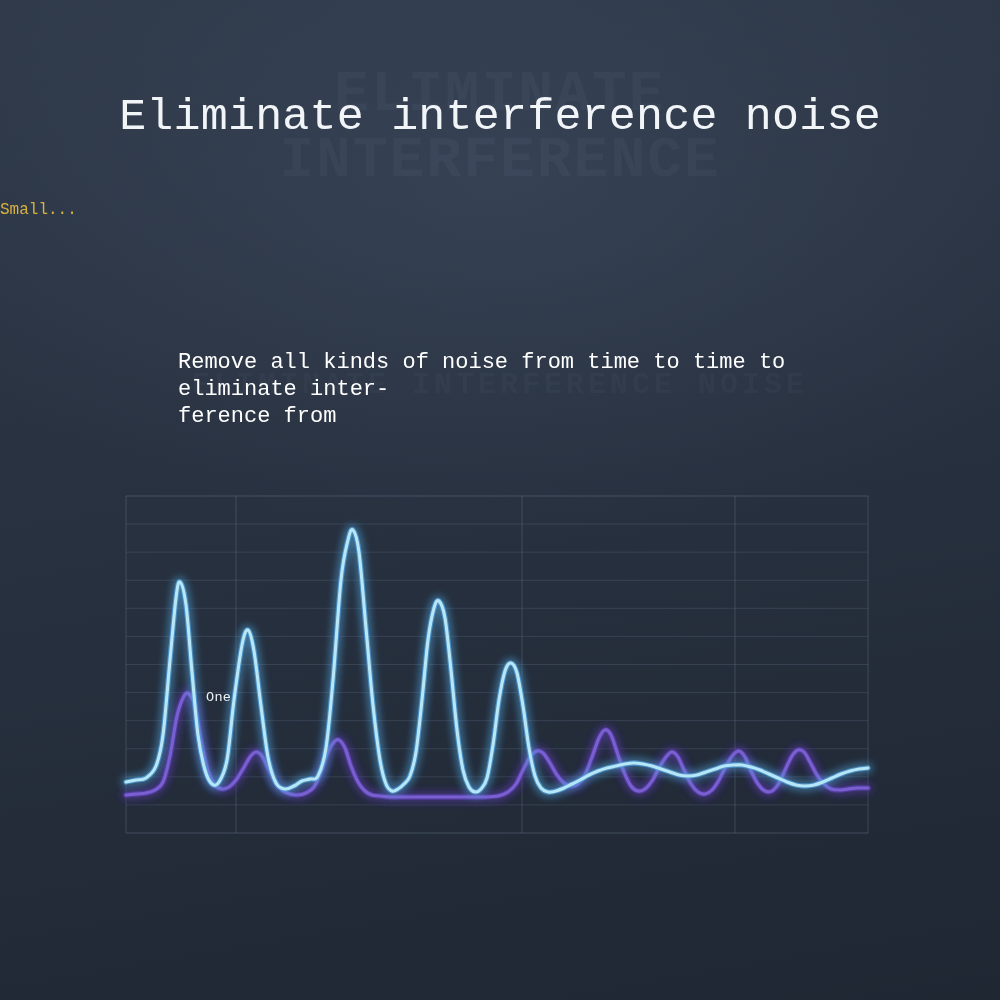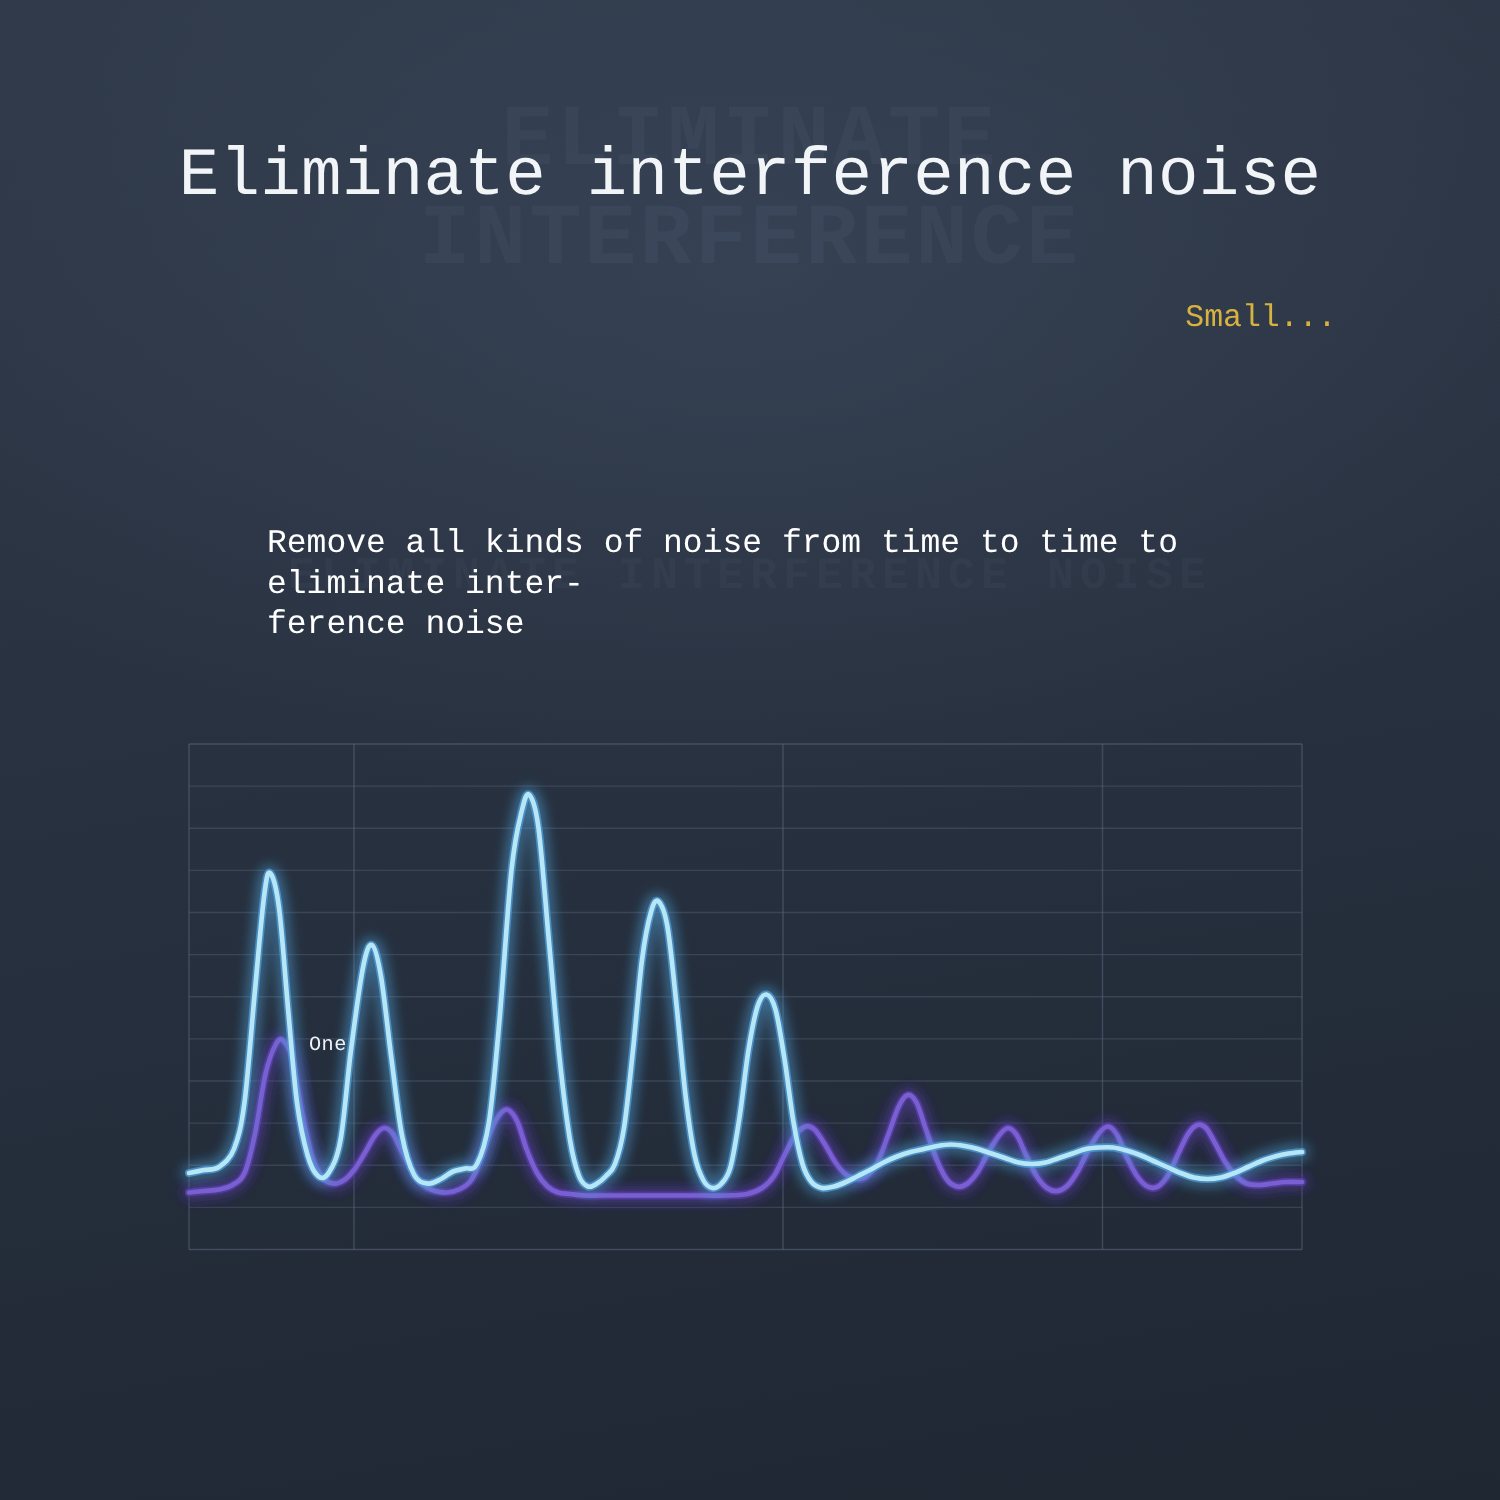--- a/index.html
+++ b/index.html
@@ -44,23 +44,23 @@
     text-align: center;
     color: #f2f5f8;
     font-size: 45px;
     font-weight: 400;
     letter-spacing: 0.2px;
   }
   .hero-sub {
     position: absolute;
     left: 0; top: 201px;
     width: 891px;
-    text-align: right;
+    text-align: left;
     color: #d8b23f;
-    font-size: 21px;
+    font-size: 16px;
     font-weight: 400;
   }
 
   
   .desc-line-1 {
     position: absolute;
     left: 0; top: 310px;
     width: 1000px;
     text-align: center;
     color: #e9edf2;
@@ -102,21 +102,21 @@
 
   <div class="watermark" id="wm1">ELIMINATE</div>
   <div class="watermark" id="wm2">INTERFERENCE</div>
   <div class="watermark" id="wm3">ELIMINATE INTERFERENCE NOISE</div>
 
   <div class="hero-title">Eliminate interference noise</div>
   <div class="hero-sub">Small...</div>
 
   <div class="desc-block">
     <span>Remove all kinds of noise from time to time to eliminate inter-</span><br>
-    <span>ference noise</span>
+    <span>ference from</span>
   </div>
 
   <div id="chart-wrap">
     <svg id="chart-svg" width="1000" height="1000" viewBox="0 0 1000 1000">
       <defs>
         <filter id="glowCyan" x="-60%" y="-60%" width="220%" height="220%">
           <feGaussianBlur stdDeviation="4.5" result="b"></feGaussianBlur>
           <feMerge>
               <feMergeNode in="b"></feMergeNode>
               <feMergeNode in="b"></feMergeNode>

